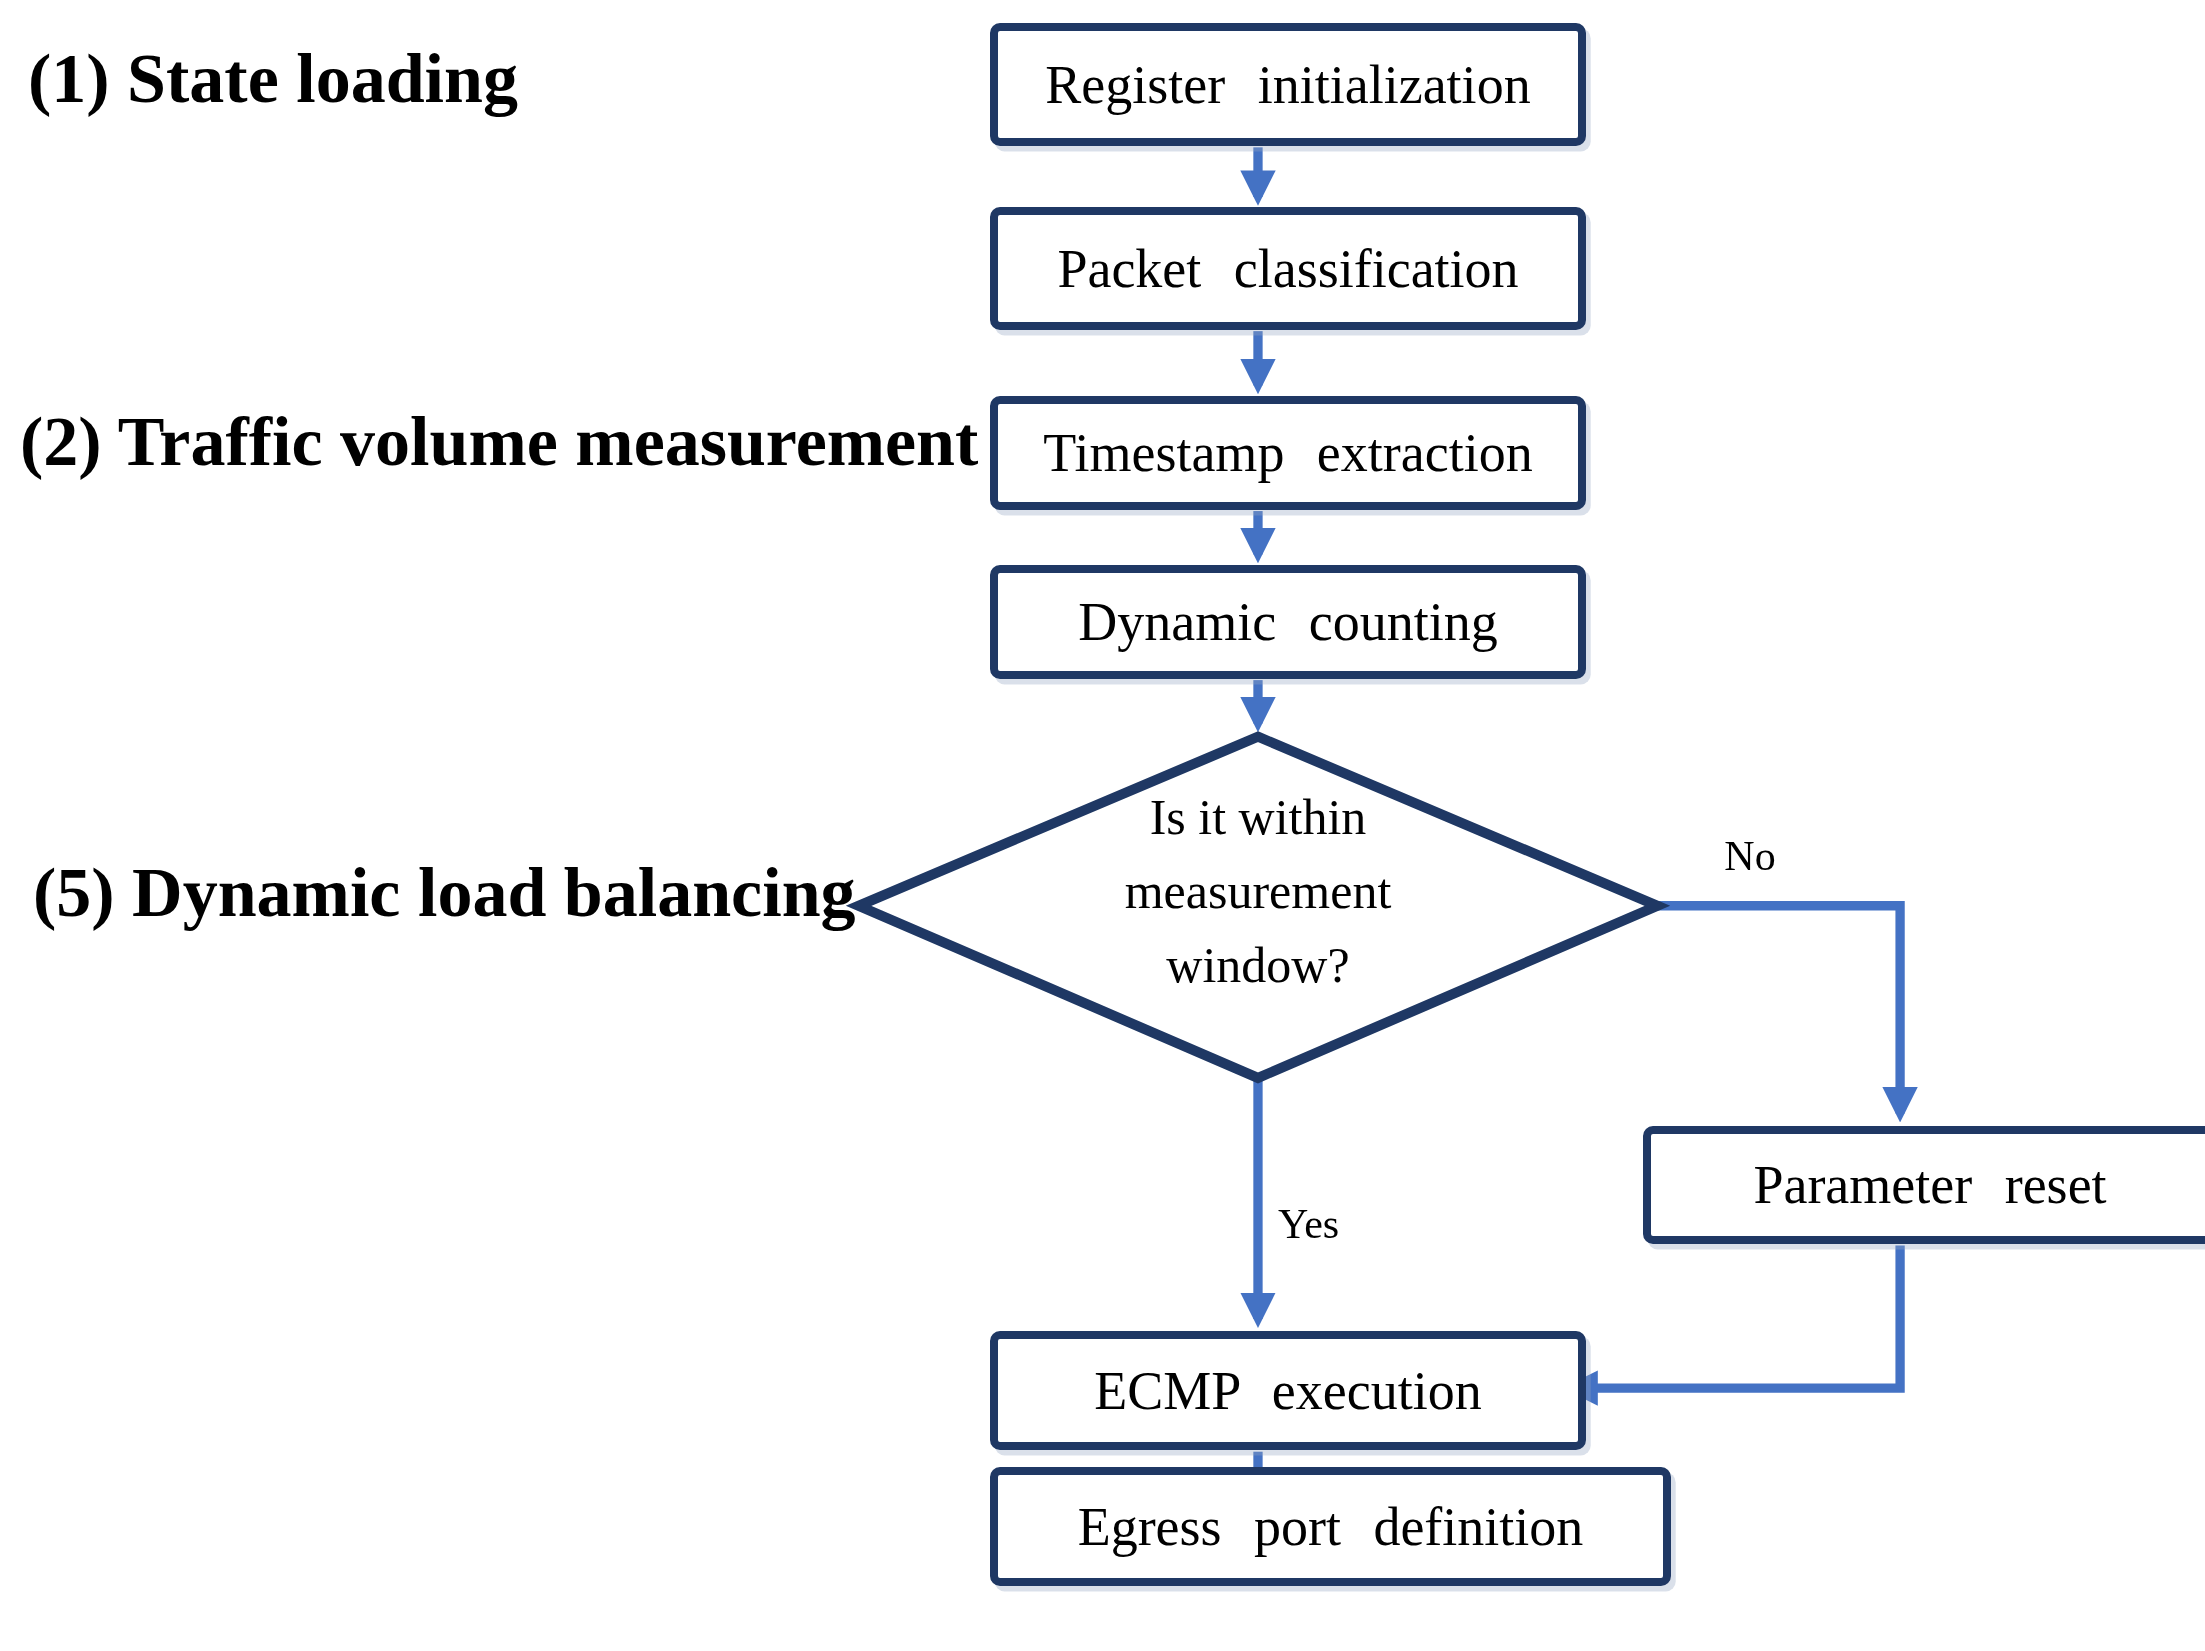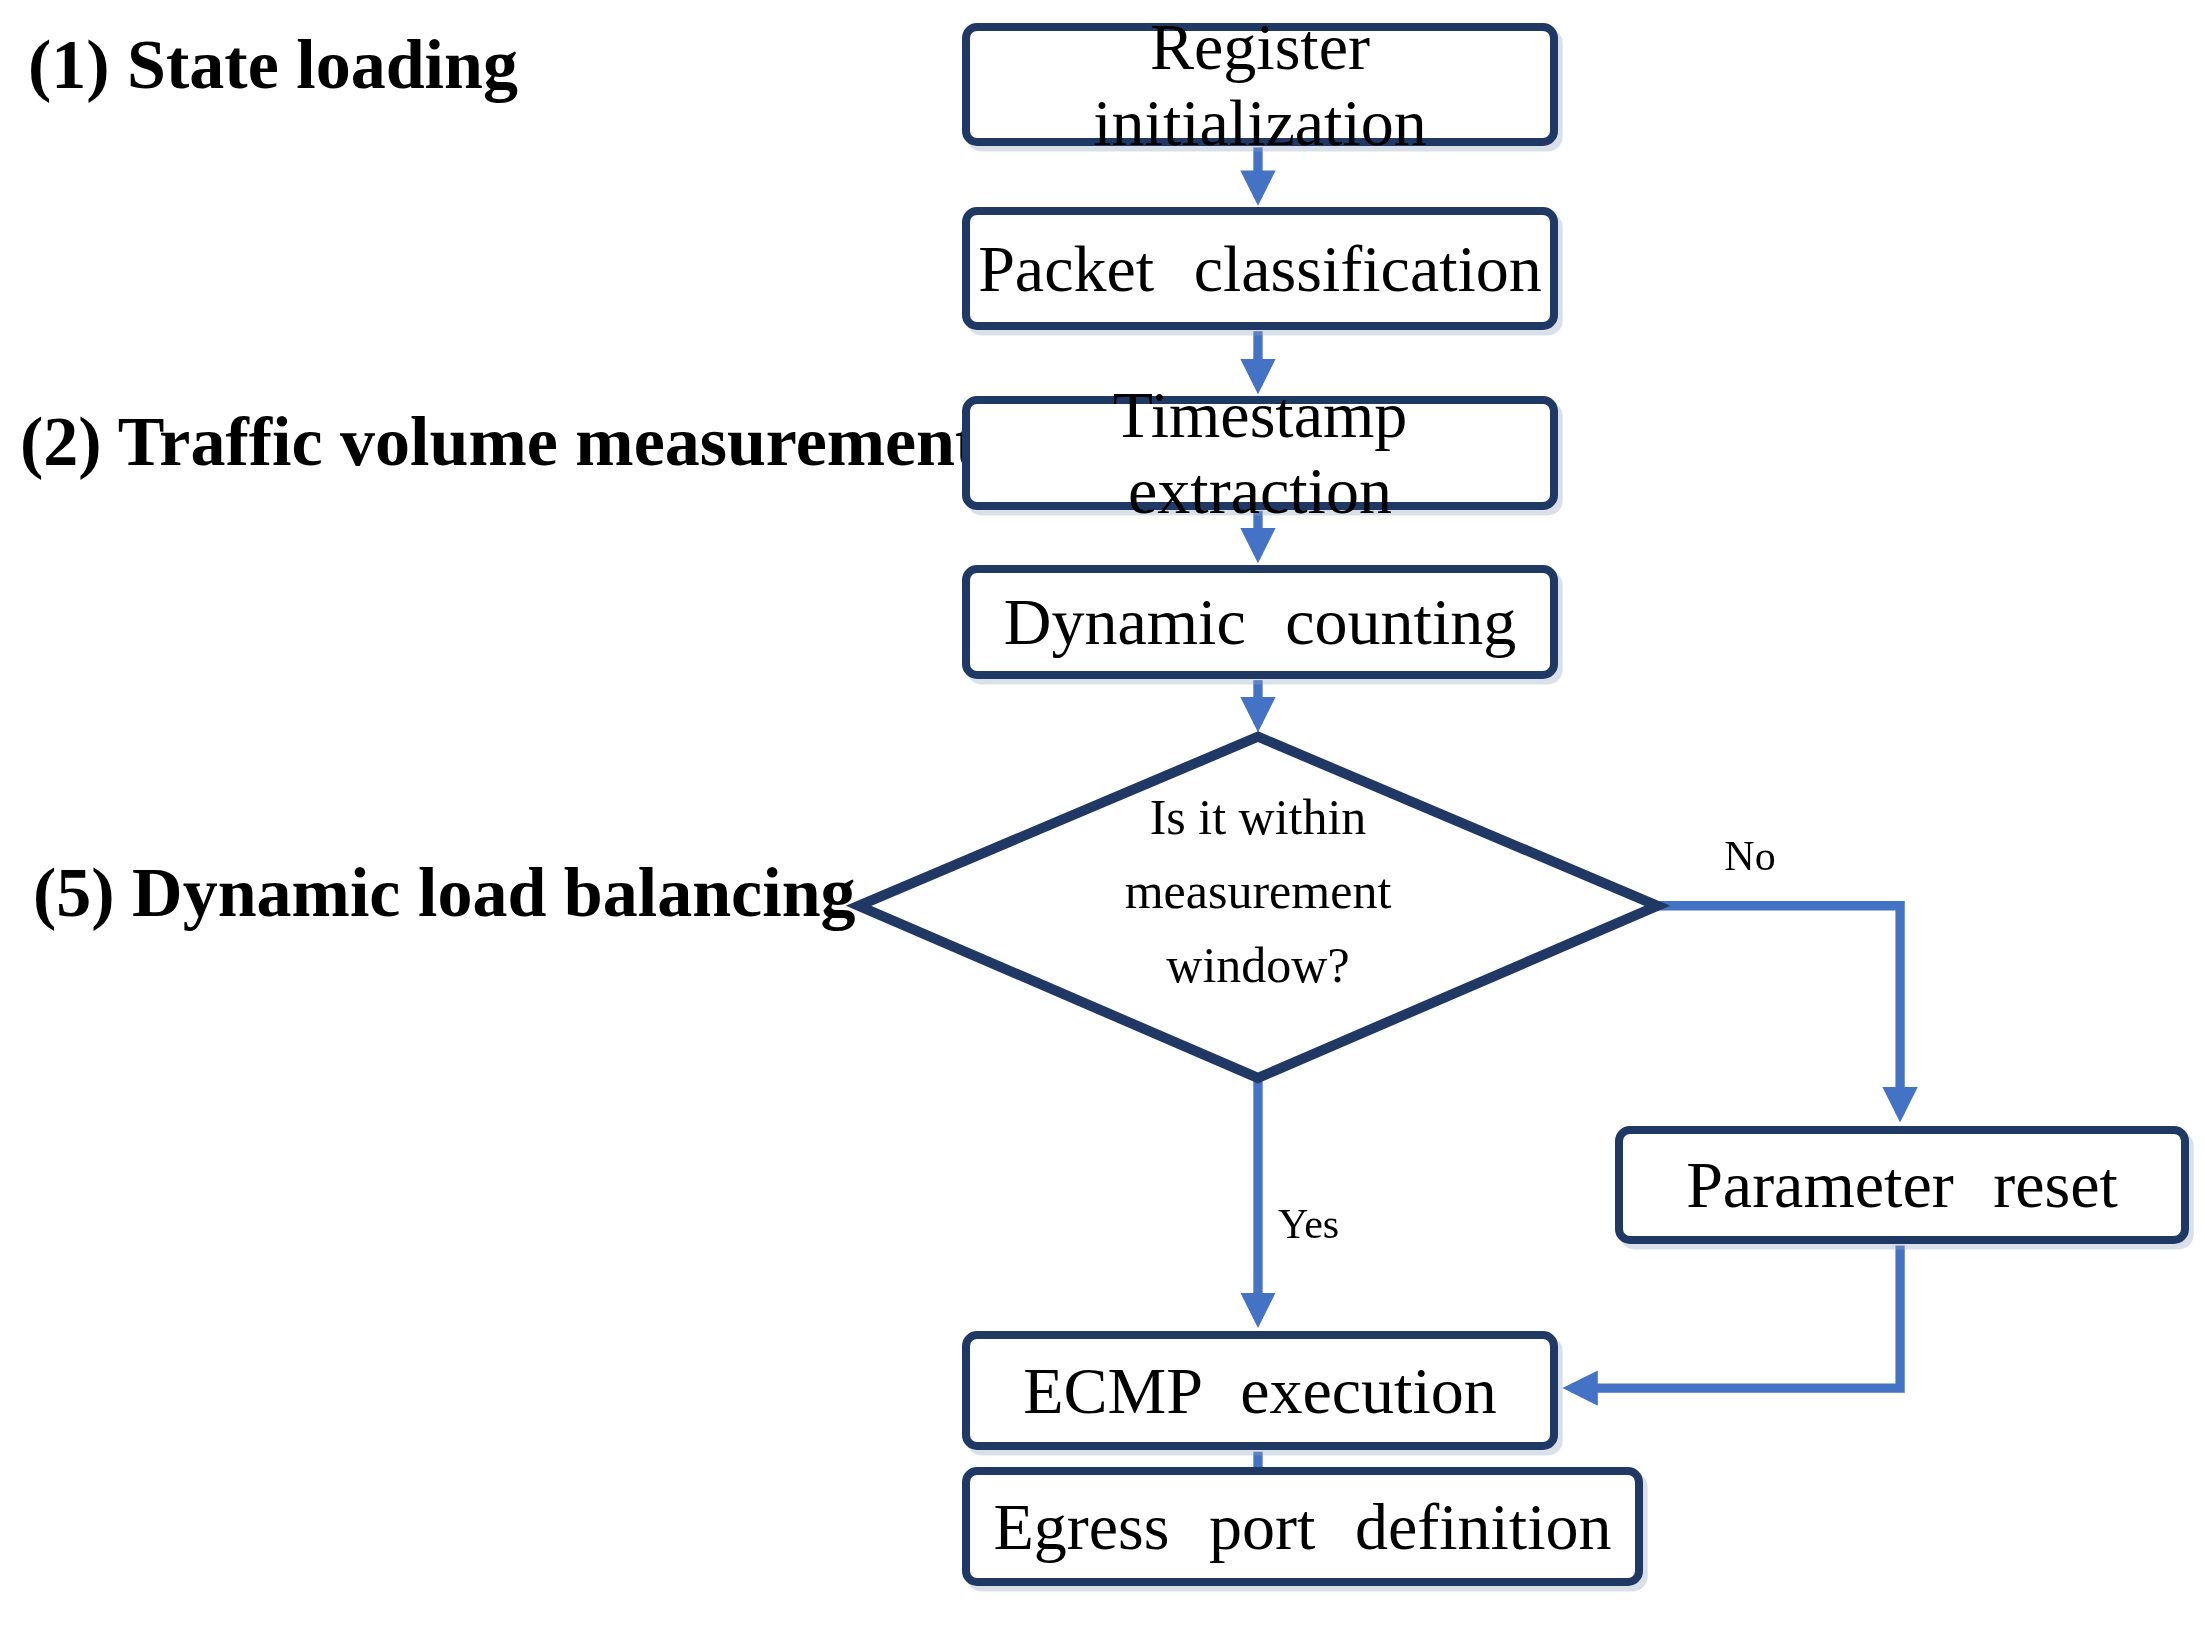--- a/index.html
+++ b/index.html
@@ -19,26 +19,27 @@
     overflow:hidden;
   }
   #connectors{position:absolute;left:0;top:0;}
   .conn{stroke:var(--arrow);stroke-width:12;fill:none;}
   .diamond{fill:var(--box-fill);stroke:var(--box-border);stroke-width:13;}
   .node{
     position:absolute;
     box-sizing:border-box;
     background:var(--box-fill);
     border:8.5px solid var(--box-border);
-    border-radius:15px;
+    border-radius:10px;
     display:flex;align-items:center;justify-content:center;
-    font-size:66px;
+    font-size:54px;
     word-spacing:0.35em;
     text-align:center;
     box-shadow:4.7px 5.4px 0 rgba(150,165,195,0.35);
+    margin-left:28px;
   }
   .decision-text{
     position:absolute;
     left:979px;top:780px;width:558px;
     text-align:center;
     font-size:50px;
     line-height:1.48;
     white-space:pre-line;
   }
   .phase{
@@ -70,21 +71,21 @@
     <path class="conn" marker-end="url(#arrowhead)" d="M1622,659 V715"></path>
     <path class="conn" marker-end="url(#arrowhead)" d="M1622,877 V933"></path>
     <path class="conn" marker-end="url(#arrowhead)" d="M1622,1392 V1701"></path>
     <path class="conn" marker-end="url(#arrowhead)" d="M2137,1168 H2450 V1436"></path>
     <path class="conn" marker-end="url(#arrowhead)" d="M2450,1606 V1790 H2026"></path>
     <path class="conn" marker-end="url(#arrowhead)" d="M1622,1872 V1943"></path>
 
     <polygon class="diamond" points="1622,950 2137,1168 1622,1390 1107,1168"></polygon>
   </svg>
 
-  <div class="phase" style="left:28px;top:25px">(1) State loading</div>
+  <div class="phase" style="left:28px;top:39px">(1) State loading</div>
   <div class="phase" style="left:20px;top:402px">(2) Traffic volume measurement</div>
   <div class="phase" style="left:33px;top:853px">(5) Dynamic load balancing</div>
 
   <div class="node" style="left:962px;top:23px;width:596px;height:123px">
     <span>Register initialization</span>
   </div>
 
   <div class="node" style="left:962px;top:207px;width:596px;height:123px">
     <span>Packet classification</span>
   </div>

